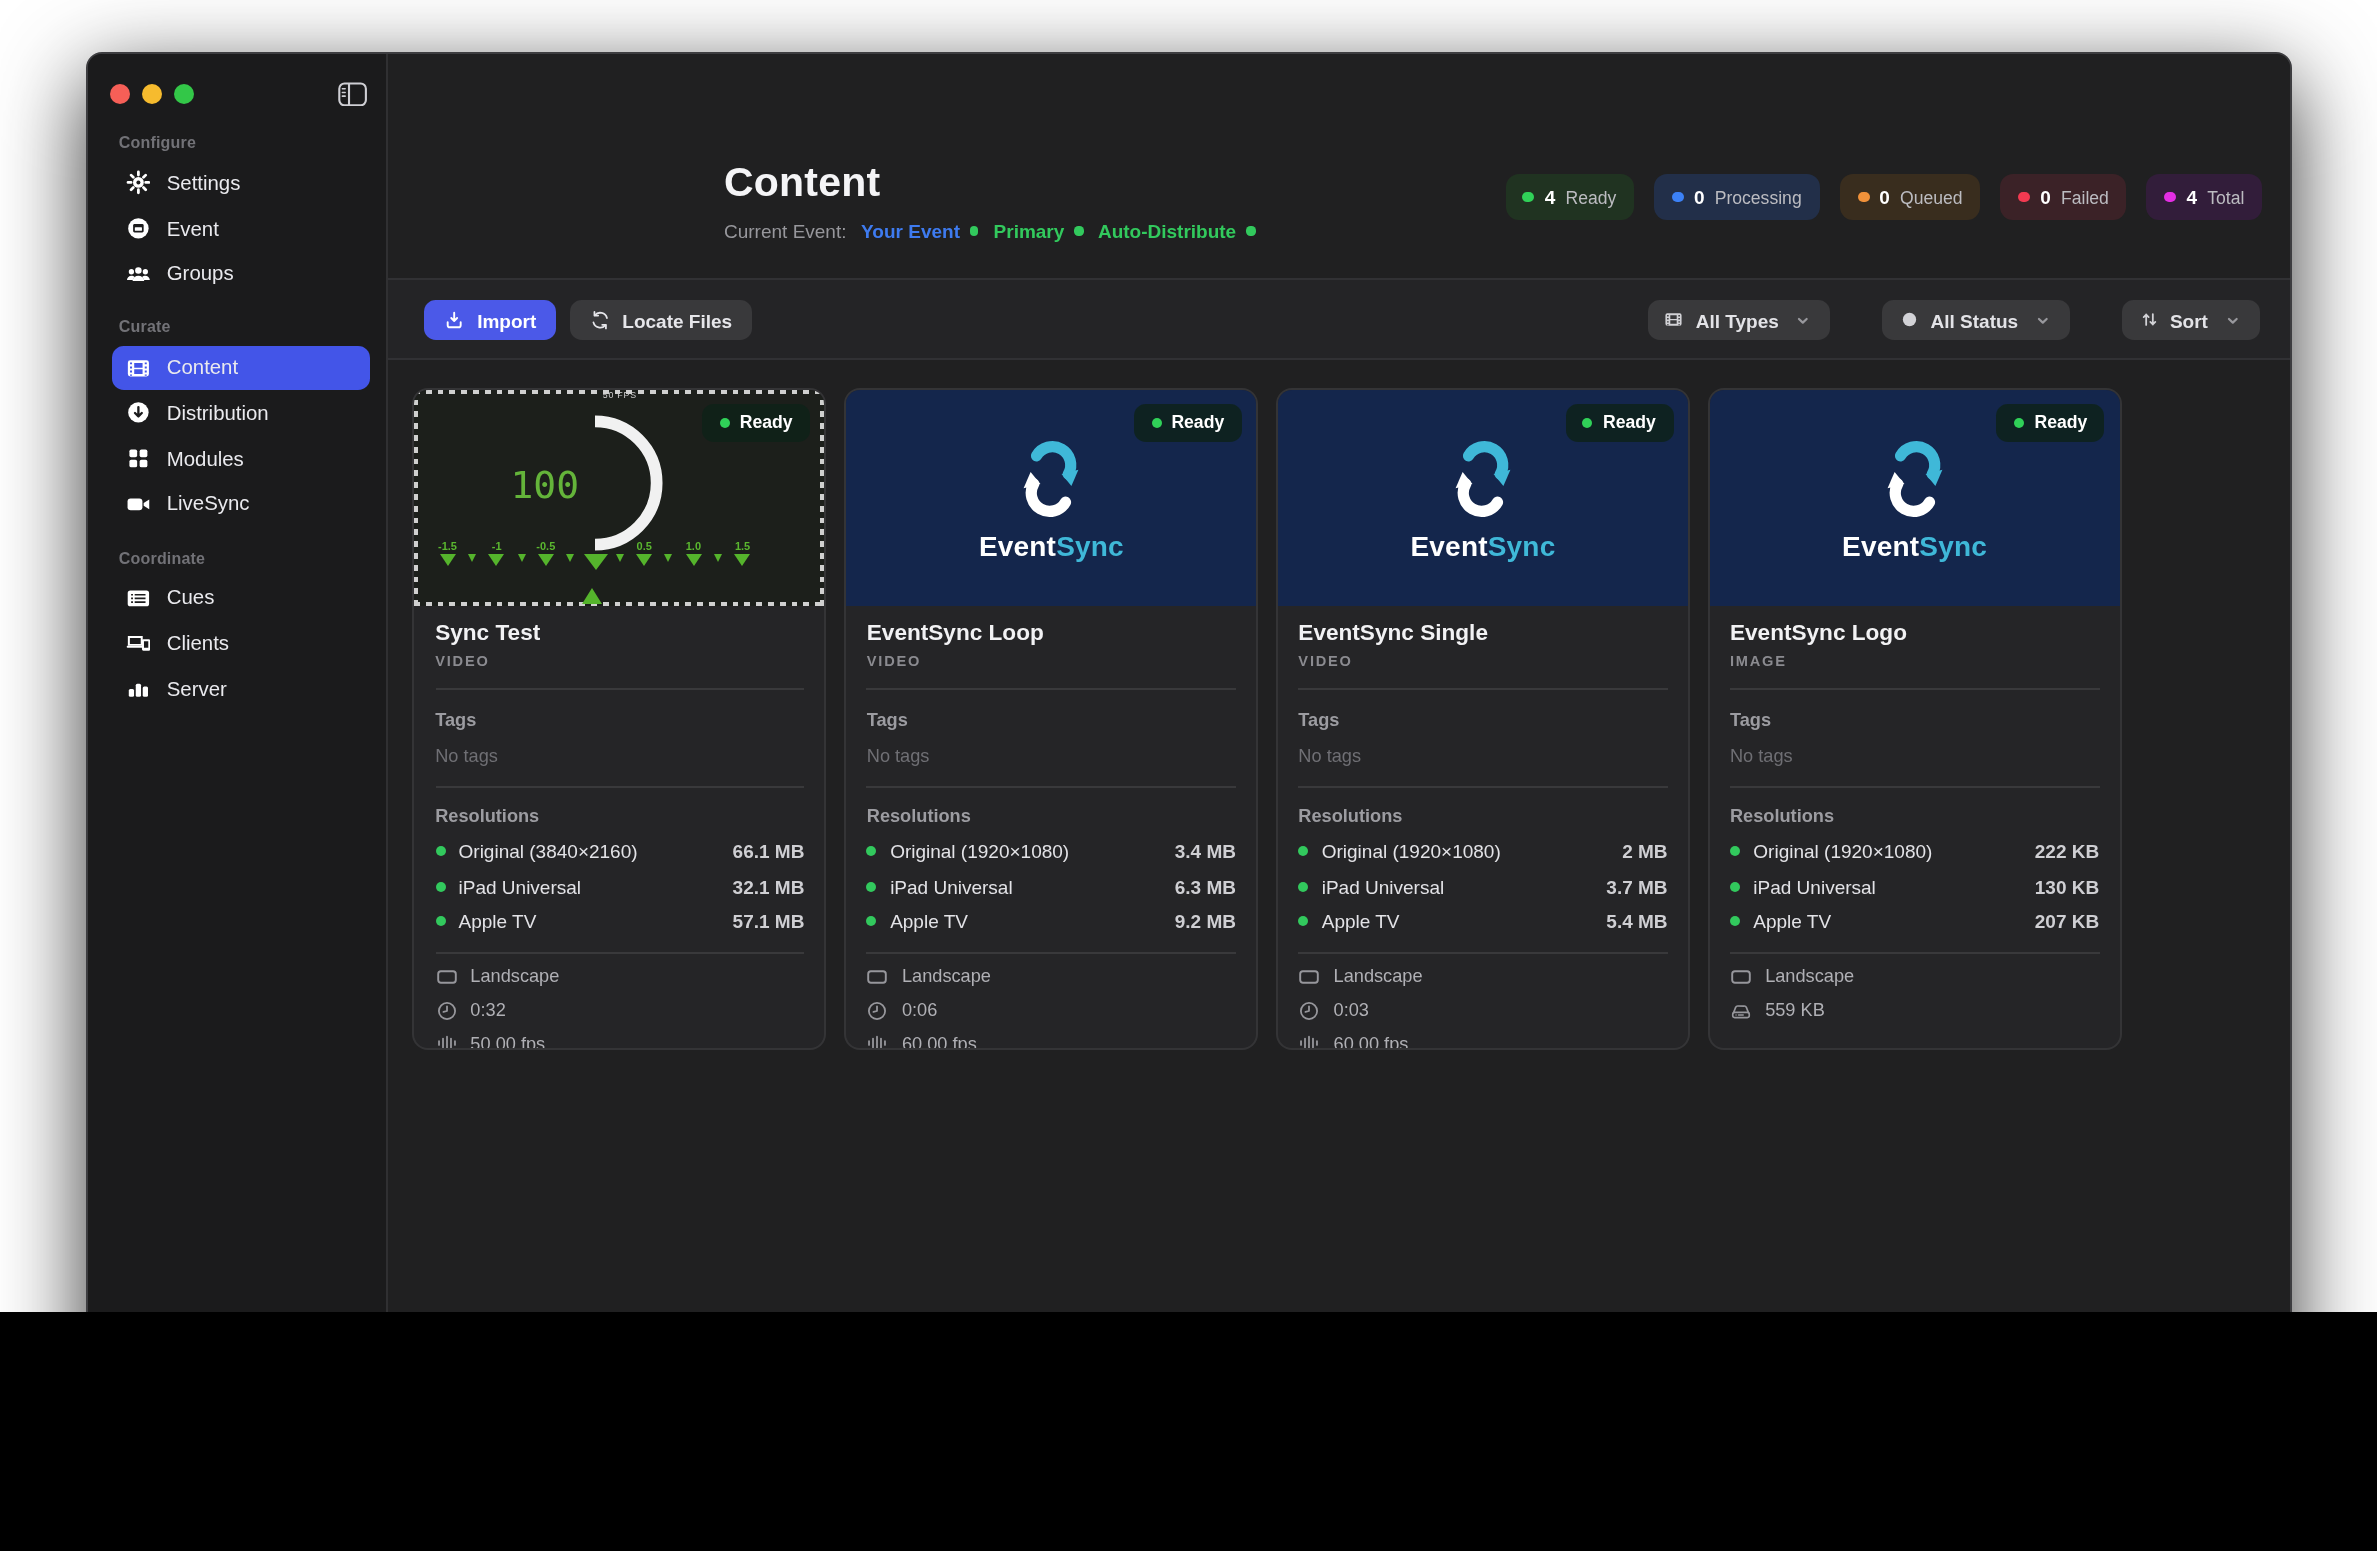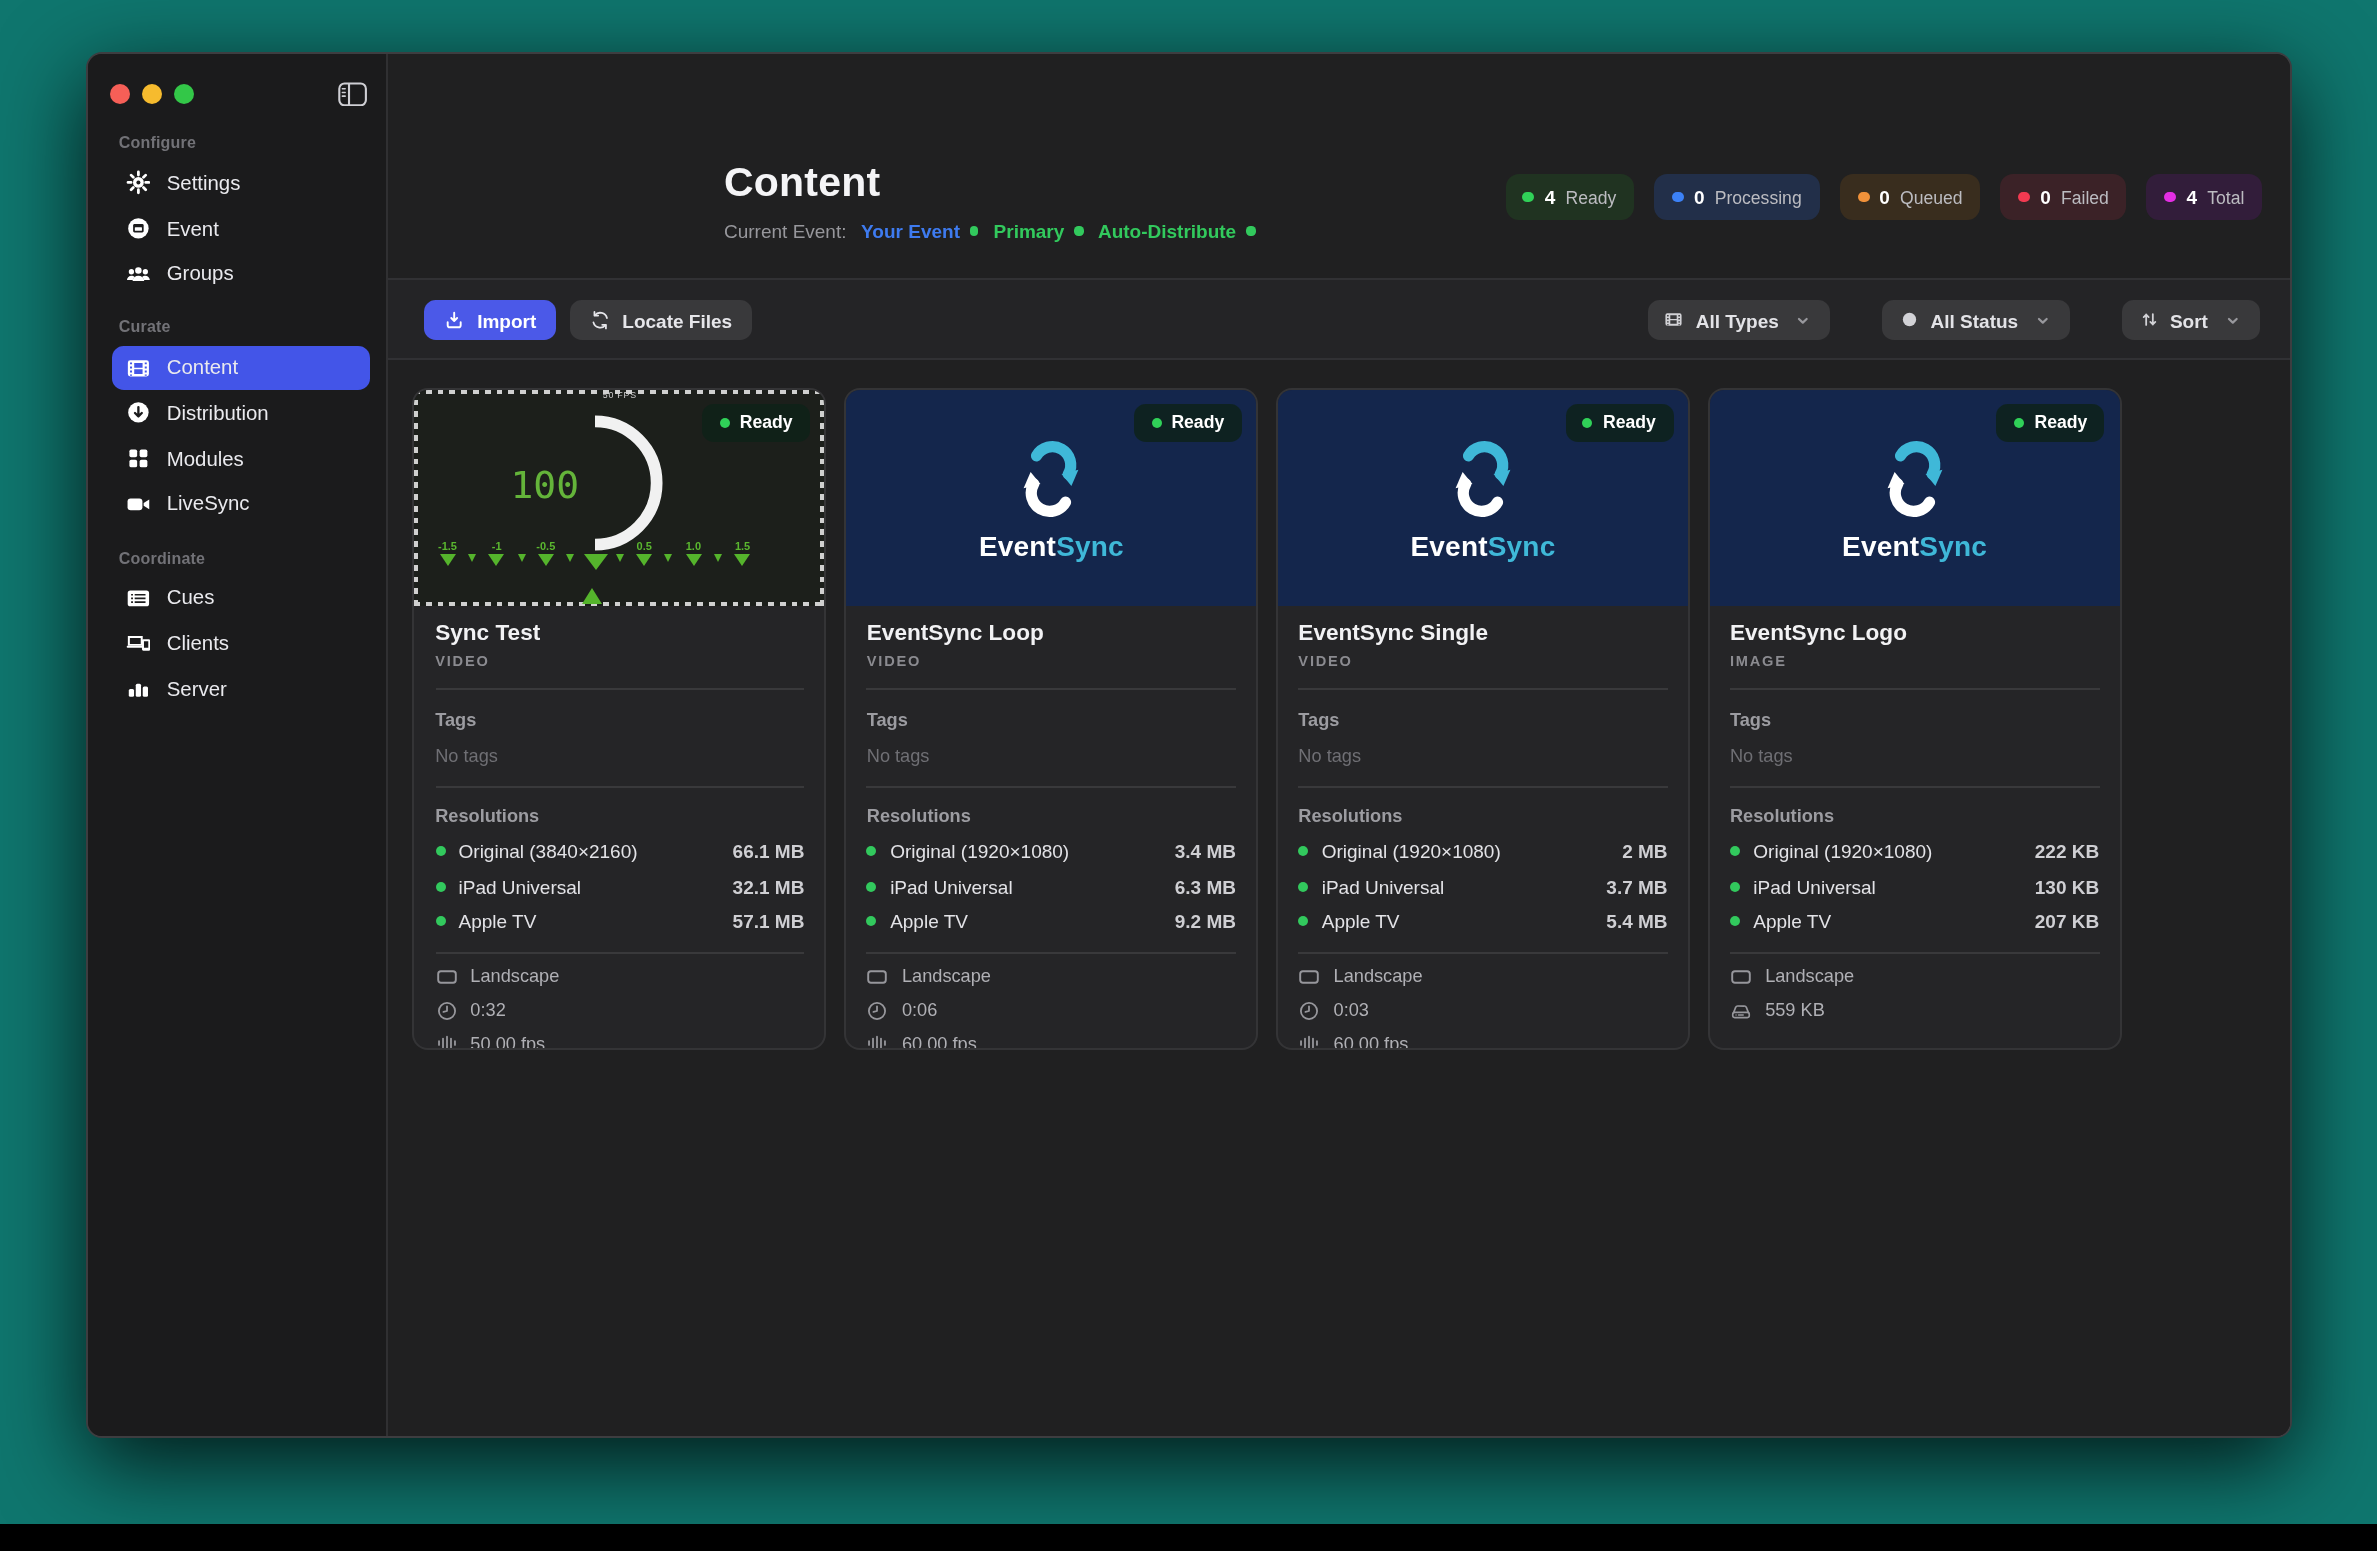--- a/index.html
+++ b/index.html
@@ -1,17 +1,17 @@
 <!DOCTYPE html>
 <html style="font-size:11.7px"><head>
 <meta charset="utf-8">
 <style>
   * { box-sizing: border-box; margin: 0; padding: 0; }
   body { margin: 0; background: #000; font-family: "Liberation Sans", "DejaVu Sans", sans-serif; }
-  .viewport { position: relative; width: 2377px; height: 1524px; overflow: hidden; background: #0f766e; padding-left: 12px; }
+  .viewport { position: relative; width: 2377px; height: 1312px; overflow: hidden; background: #ffffff; padding-left: 12px; }
   .stage { position: absolute; left: 0; top: 0; width: 1189px; height: 776px; transform: scale(2); transform-origin: 0 0; }
 
   .window { position: absolute; left: 43px; top: 26px; width: 1103px; height: 693px;
     background: #202021; border: 0.7px solid #3d3d40; border-radius: 8px;
     box-shadow: 0 13px 44px rgba(0,0,0,.8); overflow: hidden; display: flex; }
 
   
   .sidebar { flex: 0 0 150px; width: 150px; background: #1b1b1c; border-right: 0.7px solid #303032; position: relative; }
   .traffic { position: absolute; top: 14.6px; left: 11px; display: flex; gap: 5.9px; }
   .light { width: 10.2px; height: 10.2px; border-radius: 50%; }

